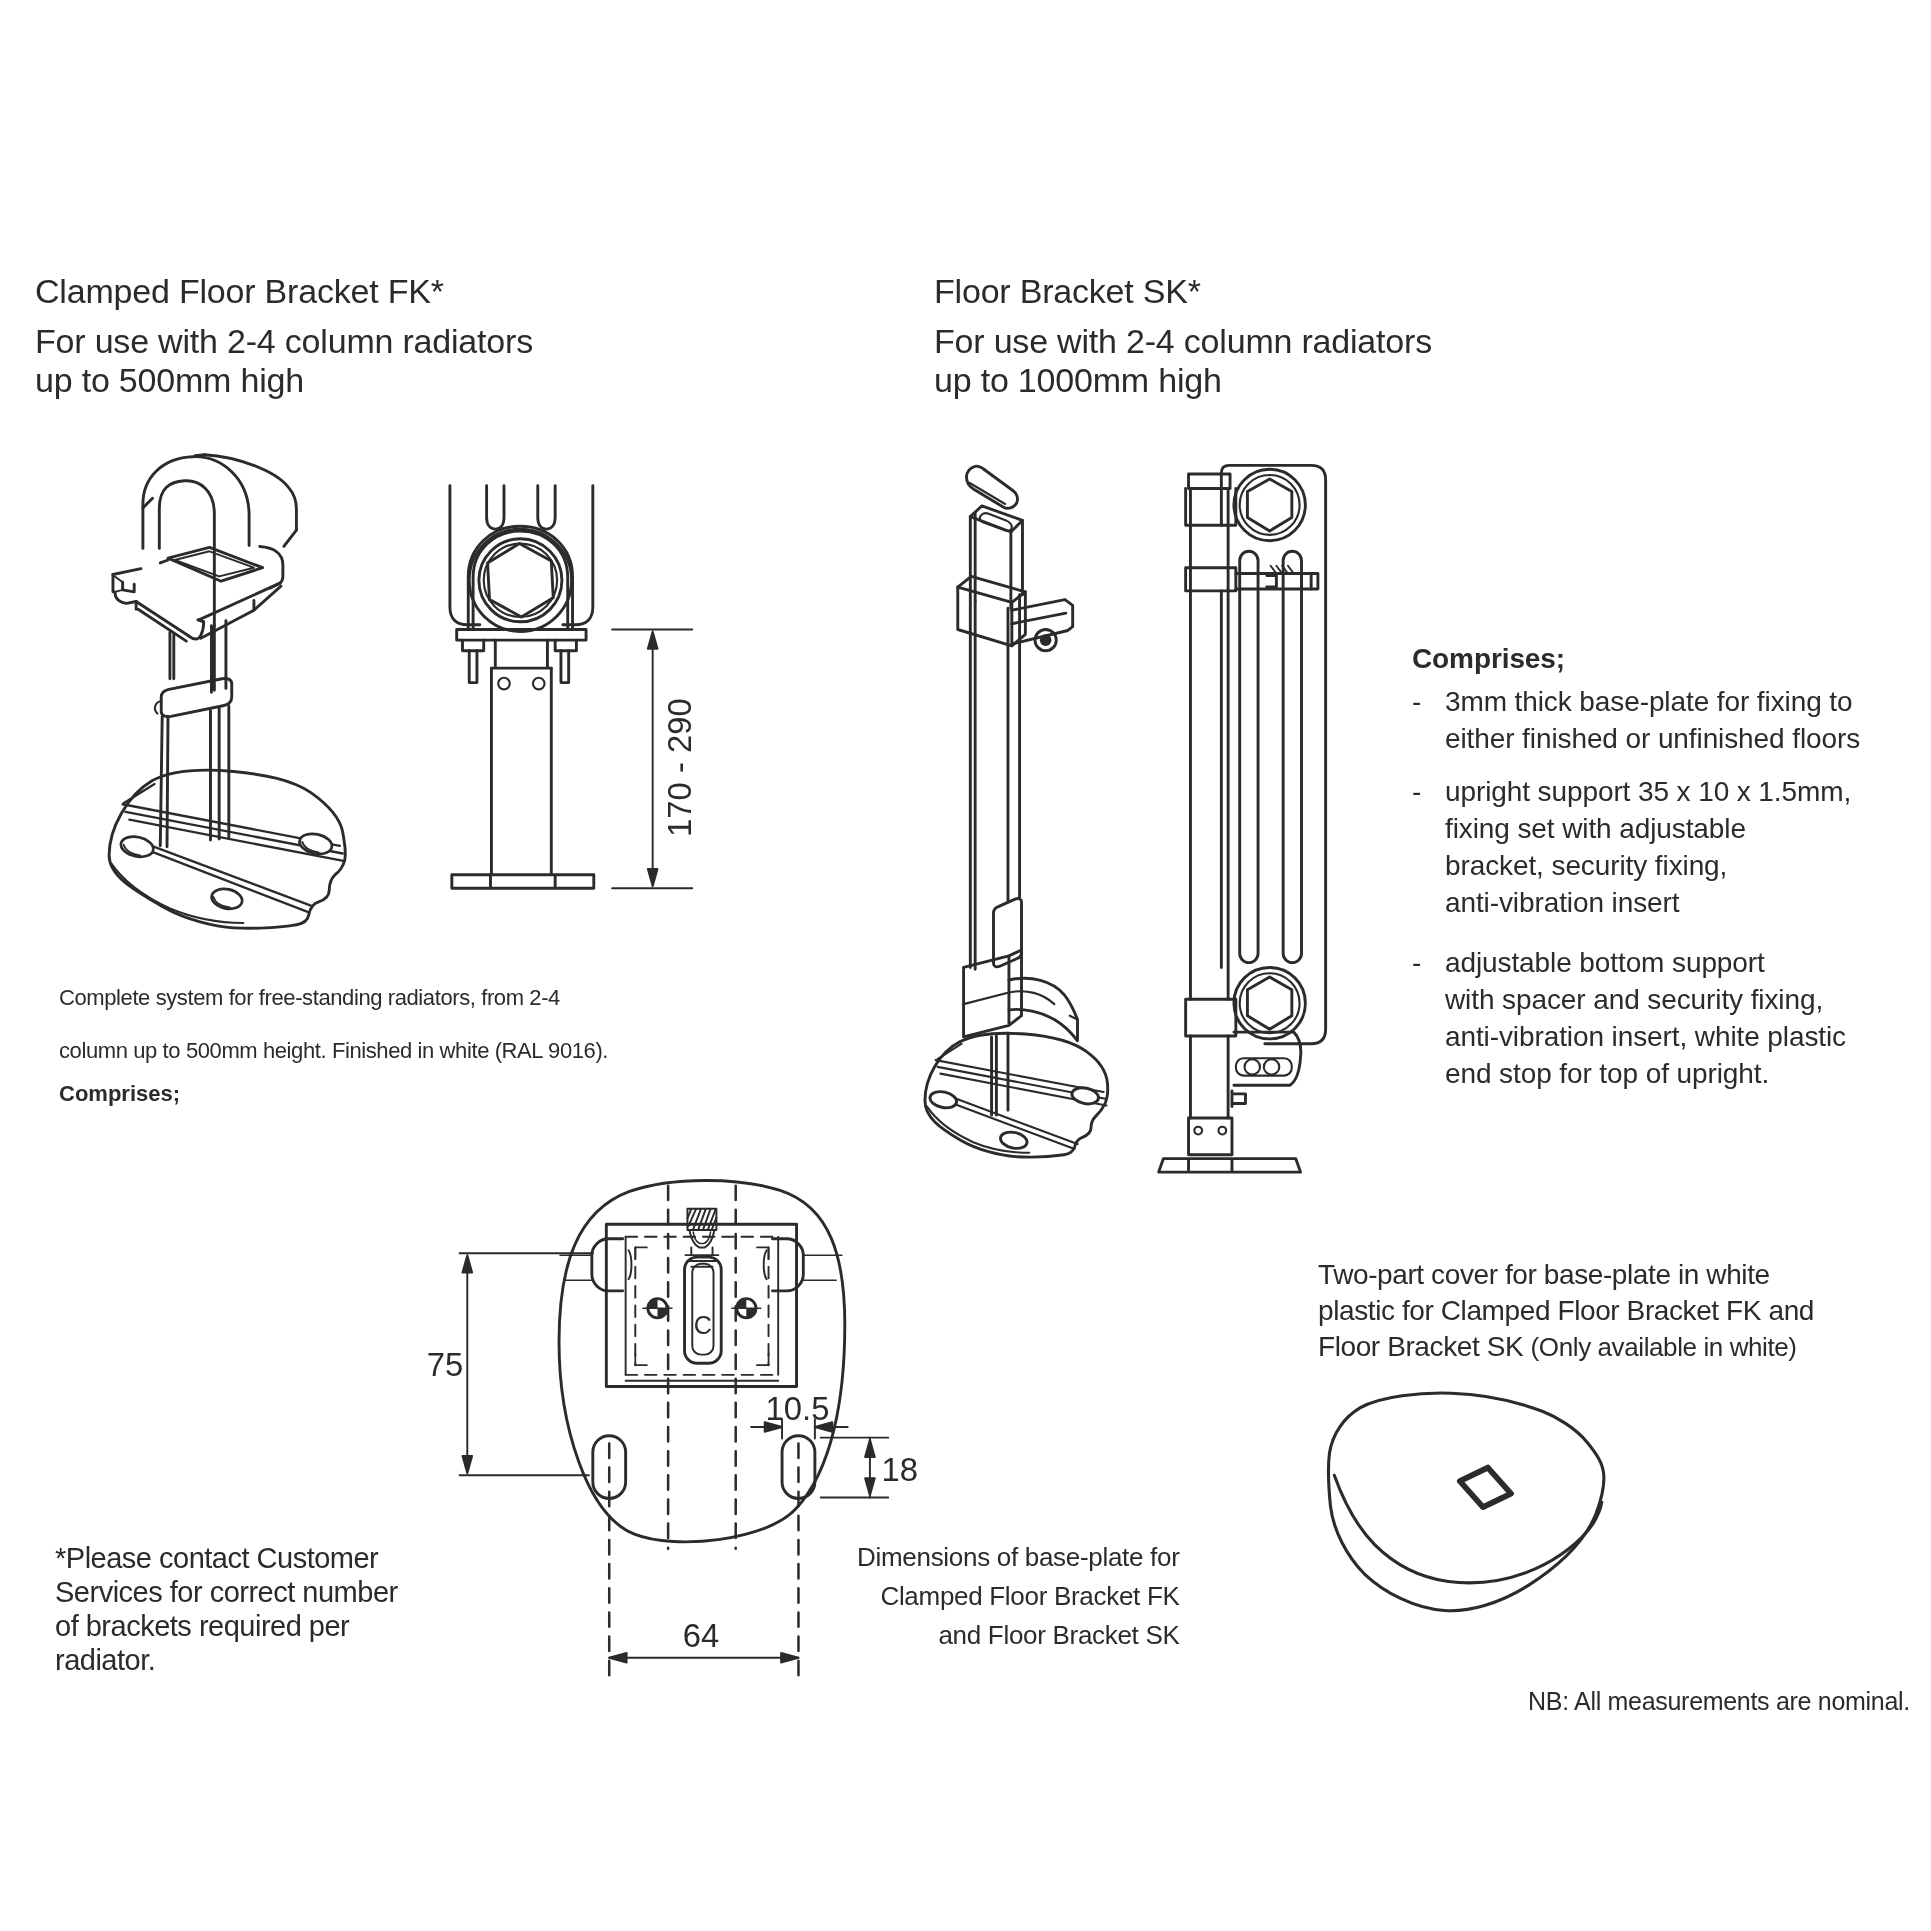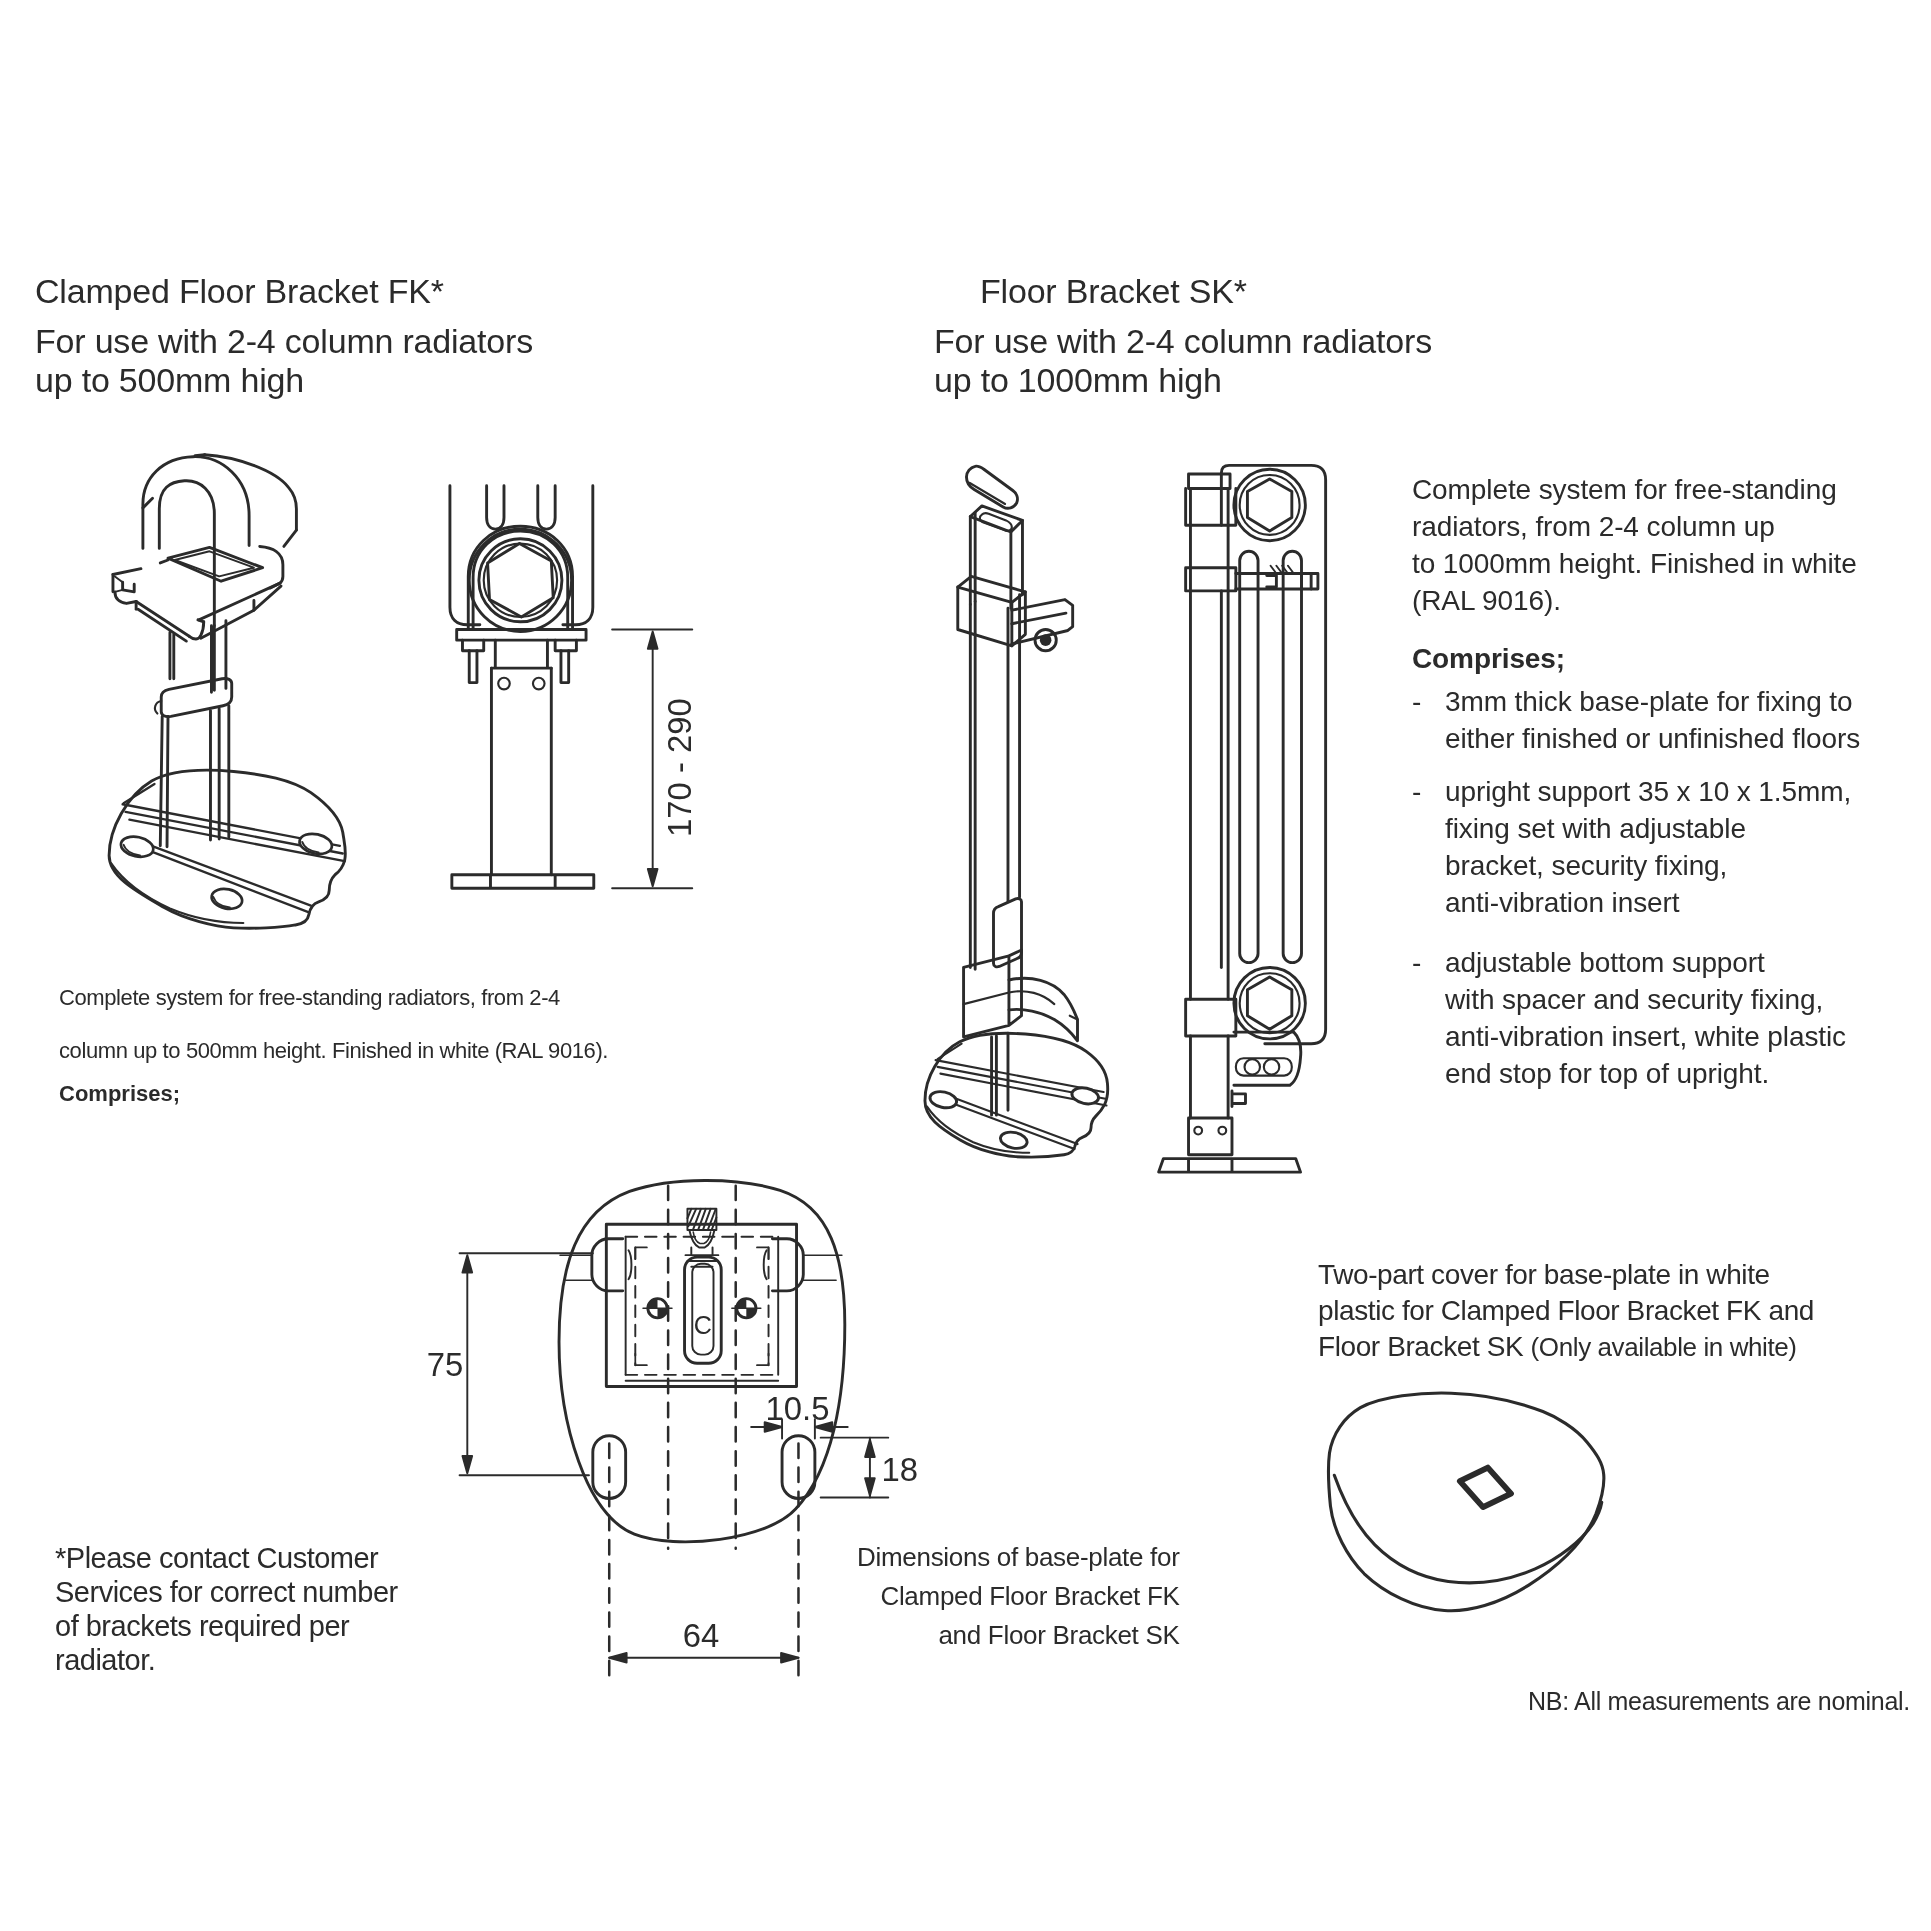--- a/index.html
+++ b/index.html
@@ -14,32 +14,28 @@
   .bullet:before{content:"-";position:absolute;left:0;top:0;}
 </style>
 </head>
 <body>
 <div id="page">
 
   <div class="t h1" style="left:35px;top:272px;">Clamped Floor Bracket FK*</div>
   <div class="t h1" style="left:35px;top:322px;line-height:39px;">For use with 2-4 column radiators
 up to 500mm high</div>
 
-  <div class="t h1" style="left:980px;top:272px;">Floor Bracket SK*</div>
+  <div class="t h1" style="left:934px;top:272px;">Floor Bracket SK*</div>
   <div class="t h1" style="left:934px;top:322px;line-height:39px;">For use with 2-4 column radiators
 up to 1000mm high</div>
 
   <div class="t body" style="left:59px;top:971px;">Complete system for free-standing radiators, from 2-4
 column up to 500mm height. Finished in white (RAL 9016).</div>
   <div class="t body" style="left:59px;top:1067px;font-weight:bold;letter-spacing:0;">Comprises;</div>
 
-  <div class="t body29" style="left:1412px;top:471px;">Complete system for free-standing
-radiators, from 2-4 column up
-to 1000mm height. Finished in white
-(RAL 9016).</div>
   <div class="t body29" style="left:1412px;top:640px;font-weight:bold;">Comprises;</div>
   <div class="t body29" style="left:1412px;top:683px;"><span class="bullet">3mm thick base-plate for fixing to
 either finished or unfinished floors</span></div>
   <div class="t body29" style="left:1412px;top:773px;"><span class="bullet">upright support 35 x 10 x 1.5mm,
 fixing set with adjustable
 bracket, security fixing,
 anti-vibration insert</span></div>
   <div class="t body29" style="left:1412px;top:944px;"><span class="bullet">adjustable bottom support
 with spacer and security fixing,
 anti-vibration insert, white plastic

